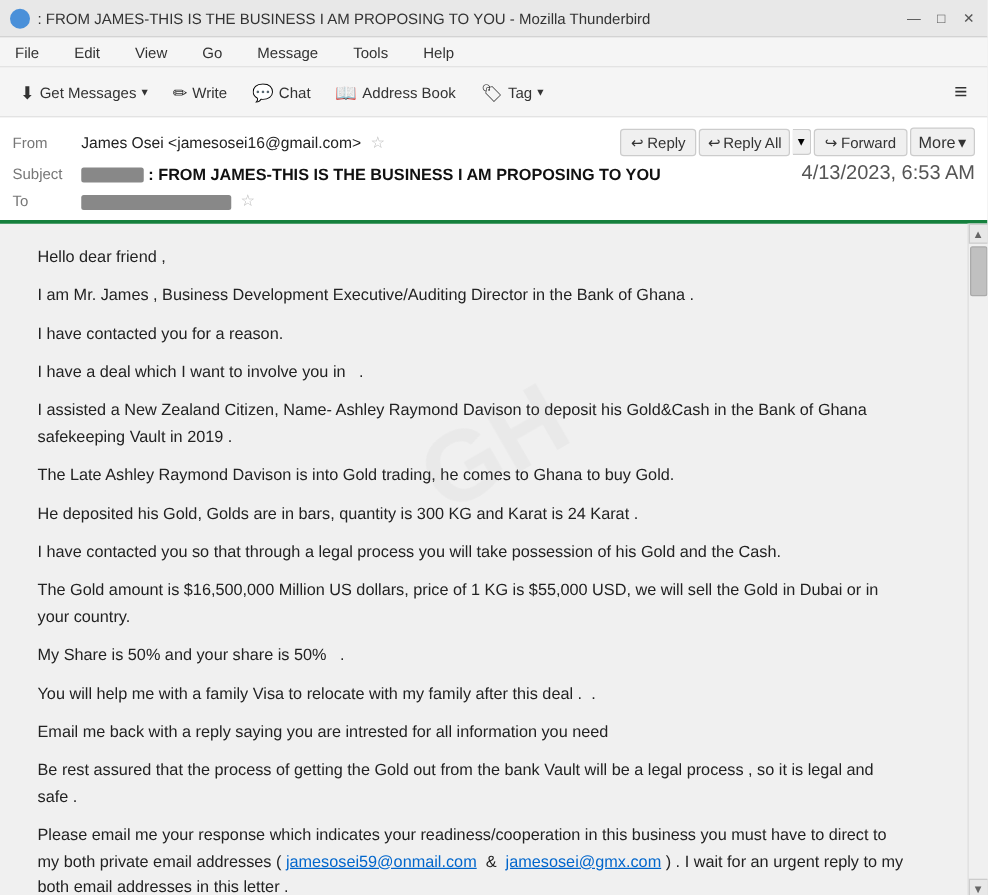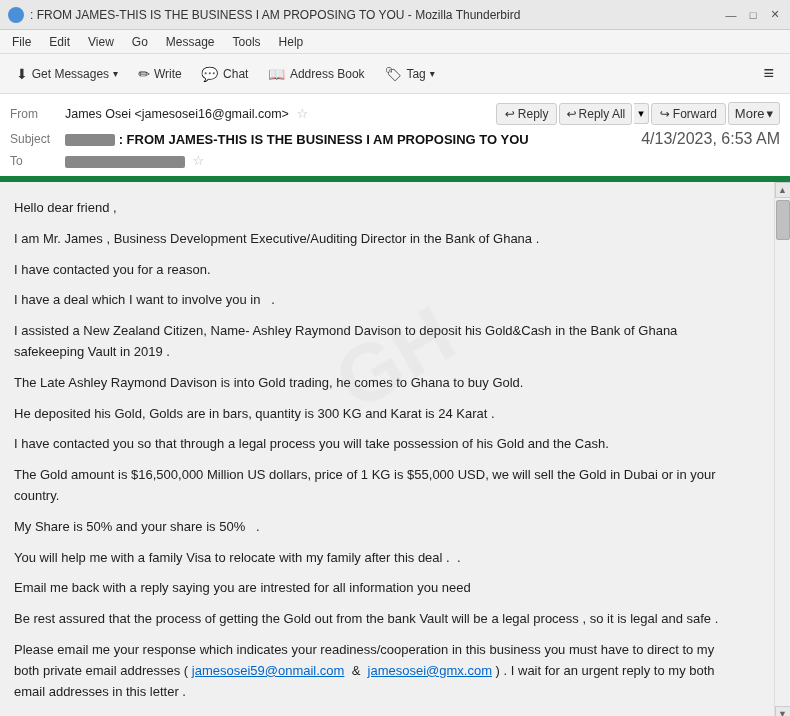--- a/index.html
+++ b/index.html
@@ -55,21 +55,21 @@
     }
 
     
     .menubar {
       background: #f5f5f5;
       height: 24px;
       display: flex;
       align-items: center;
       padding: 0 4px;
       border-bottom: 1px solid #ddd;
-      gap: 2px;
+      gap: 12px;
     }
     .menubar-item {
       padding: 2px 8px;
       font-size: 12px;
       color: #333;
       cursor: pointer;
       border-radius: 3px;
     }
 
     
@@ -93,21 +93,21 @@
       border-radius: 3px;
       border: none;
       background: transparent;
     }
     .toolbar-btn .icon { font-size: 14px; }
     .toolbar-spacer { flex: 1; }
 
     
     .email-header {
       background: #fff;
-      border-bottom: 6px solid #15803d;
+      border-bottom: 3px solid #15803d;
       padding: 6px 10px;
     }
     .header-row {
       display: flex;
       align-items: center;
       padding: 2px 0;
       font-size: 12.5px;
     }
     .header-label {
       color: #777;
@@ -203,20 +203,21 @@
     }
     .email-body {
       padding: 16px 14px;
       font-size: 13px;
       line-height: 1.6;
       color: #222;
       max-width: 740px;
     }
     .email-body p {
       margin-bottom: 10px;
+      margin-left: 16px;
     }
     .email-body a {
       color: #0066cc;
     }
     .watermark {
       position: absolute;
       top: 50%;
       left: 50%;
       transform: translate(-50%, -50%) rotate(-30deg);
       font-size: 80px;

